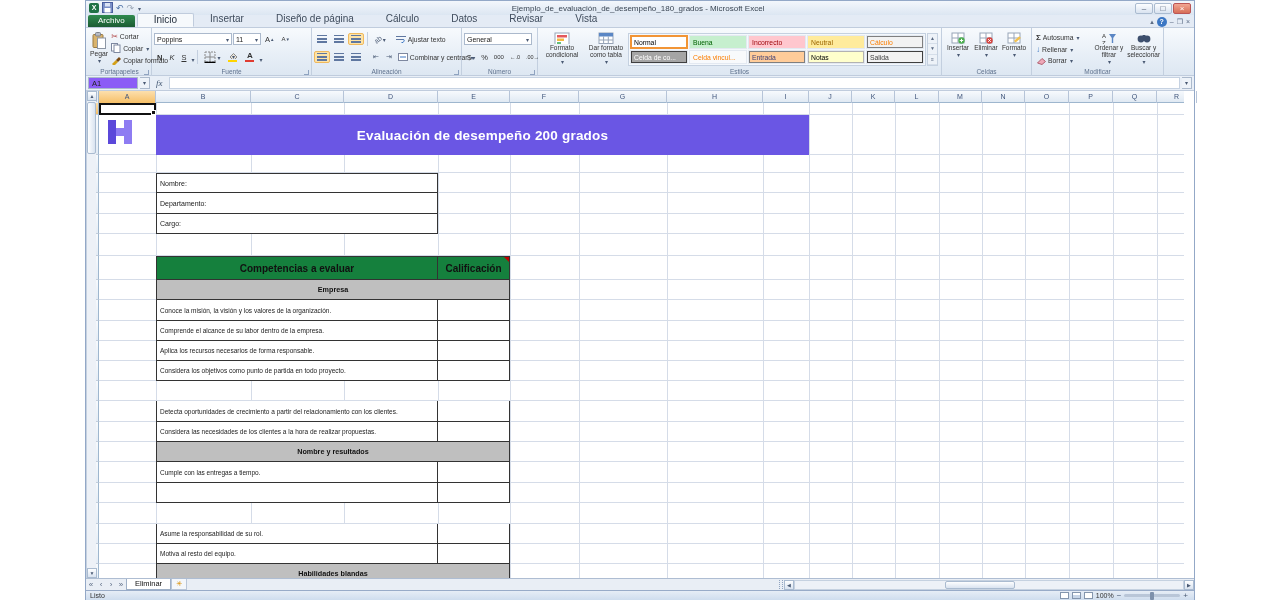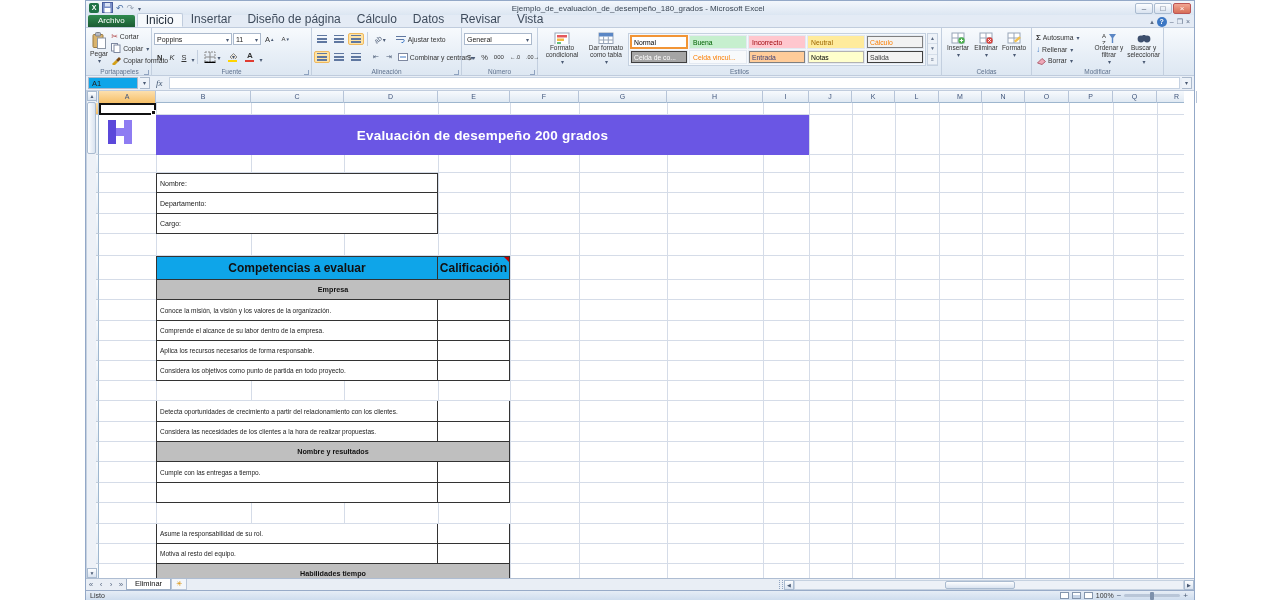--- a/index.html
+++ b/index.html
@@ -23,21 +23,21 @@
     background:linear-gradient(#FDFEFF,#D9E3F0);font-size:8px;line-height:9px;
     text-align:center;color:#45536B}
   .winbtn.close{background:linear-gradient(#F2A793,#D66D56);color:#fff;border-color:#B55}
 
   
   .tabrow{top:14px;height:13px;background:#E4EBF5;border-bottom:1px solid #C0CCDD;
     display:flex;align-items:flex-end}
   .file-tab{background:linear-gradient(#2F8A4E,#1C5C33);color:#fff;font-size:8px;
     padding:0 10px;line-height:12px;border-radius:2px 2px 0 0;margin:0 2px}
   #ribbon-tabs{display:flex}
-  .rtab{padding:0 8px;font-size:12px;line-height:12px;color:#3E4B5C}
+  .rtab{padding:0 16px;font-size:10px;line-height:12px;color:#3E4B5C}
   .rtab.active{background:#F6F9FC;border:1px solid #C0CCDD;border-bottom:1px solid #F6F9FC;
     border-radius:2px 2px 0 0;color:#1F2A38}
   .tr-right{margin-left:auto;display:flex;align-items:center;gap:3px;padding-right:4px}
   .tr-ic{font-size:7px;color:#5B6B84;line-height:11px}
   .help-ic{width:10px;height:10px;border-radius:50%;background:#3C77C4;color:#fff;
     font-size:7px;font-weight:bold;text-align:center;line-height:10px}
 
   
   .ribbon{top:27px;height:48px;background:linear-gradient(#F7FAFD,#E8EFF7 55%,#DDE7F2);
     border-bottom:1px solid #C0CCDD;display:flex;padding-left:2px}
@@ -73,21 +73,21 @@
     overflow:hidden;background:#fff;border:1px solid #E3E9F1}
   .gcell.gsel{outline:2px solid #F29536;outline-offset:-2px}
   .galscroll{display:flex;flex-direction:column;width:11px;margin:3px 0 0 1px;
     border:1px solid #C5D1E0;background:#EDF2F8}
   .galscroll div{flex:1;font-size:5px;text-align:center;color:#5B6B84;line-height:9px;
     border-bottom:1px solid #D5DEE9}
 
   
   .fbar{top:75px;height:15px;background:#E9EFF7;border-bottom:1px solid #C0CCDD;
     display:flex;align-items:center;gap:2px;padding:1px 2px}
-  .namebox{width:50px;height:12px;background:#0ea5e9;border:1px solid #ABB9CC;
+  .namebox{width:50px;height:12px;background:#8b5cf6;border:1px solid #ABB9CC;
     font-size:7.5px;padding:0 3px;color:#222;display:flex;align-items:center}
   .nb-dd{width:10px;height:12px;border:1px solid #ABB9CC;border-left:none;background:#EEF3F9;
     font-size:6px;text-align:center;line-height:11px;color:#4A5A74}
   .fxlab{font-family:"Liberation Serif",serif;font-style:italic;font-size:9px;
     color:#3F5470;padding:0 4px}
   .finput{flex:1;height:12px;background:#fff;border:1px solid #C6D2E2;font-size:7.5px;
     padding:0 3px;color:#222}
 
   
   #col-headers{top:90px;height:12px;width:1098px;background:linear-gradient(#F7FAFD,#E0E9F3);
@@ -106,21 +106,21 @@
     display:flex;align-items:center;justify-content:center}
   .rh.sel{background:linear-gradient(#FCDFAD,#F6C068)}
   .gvl{top:0;bottom:0;width:1px;background:#D5DCE8}
   .ghl{height:1px;background:#D5DCE8}
   .banner{display:flex;align-items:center;justify-content:center;color:#fff;
     font-size:13.5px;font-weight:bold;letter-spacing:.2px}
   .logo{display:grid;grid-template-columns:repeat(3,8px);grid-auto-rows:8px}
   .form-cell{background:#fff;border:1px solid #333;border-top:none;font-size:7px;
     color:#1a1a1a;display:flex;align-items:center;padding-left:3px}
   .form-cell.first{border-top:1px solid #333}
-  .thead{background:#0ea5e9;border:1px solid #333;font-weight:bold;font-size:12px;
+  .thead{background:#15803d;border:1px solid #333;font-weight:bold;font-size:10px;
     color:#111;display:flex;align-items:center;justify-content:center}
   .thead.score{border-left:none}
   .sectionrow{font-weight:bold;font-size:7.2px;color:#111;display:flex;align-items:center;
     justify-content:center;border:1px solid #333;border-top:none}
   .itemtext{background:#fff;border:1px solid #333;border-top:none;font-size:6.5px;
     color:#1a1a1a;display:flex;align-items:center;padding-left:3px;white-space:nowrap;
     overflow:hidden}
   .itemscore{background:#fff;border:1px solid #333;border-top:none;border-left:none}
   .cmark{position:absolute;right:0;top:0;border-left:5px solid transparent;
     border-top:5px solid #C00000}
@@ -612,21 +612,21 @@
       <div class="itemscore" style="left: 352px; width: 72px; top: 319px; height: 20px;"></div>
       <div class="sectionrow" style="left: 70px; width: 354px; top: 339px; height: 20px; background: rgb(191, 191, 191);">Nombre y resultados</div>
       <div class="itemtext" style="left: 70px; width: 282px; top: 359px; height: 21px;">Cumple con las entregas a tiempo.</div>
       <div class="itemscore" style="left: 352px; width: 72px; top: 359px; height: 21px;"></div>
       <div class="itemtext" style="left: 70px; width: 282px; top: 380px; height: 20px;"></div>
       <div class="itemscore" style="left: 352px; width: 72px; top: 380px; height: 20px;"></div>
       <div class="itemtext" style="left: 70px; width: 282px; top: 421px; height: 20px;">Asume la responsabilidad de su rol.</div>
       <div class="itemscore" style="left: 352px; width: 72px; top: 421px; height: 20px;"></div>
       <div class="itemtext" style="left: 70px; width: 282px; top: 441px; height: 20px;">Motiva al resto del equipo.</div>
       <div class="itemscore" style="left: 352px; width: 72px; top: 441px; height: 20px;"></div>
-      <div class="sectionrow" style="left: 70px; width: 354px; top: 461px; height: 20px; background: rgb(191, 191, 191);">Habilidades tiempo</div>
+      <div class="sectionrow" style="left: 70px; width: 354px; top: 461px; height: 20px; background: rgb(191, 191, 191);">Habilidades blandas</div>
       <div class="selbox" style="left: 13px; width: 57px; top: 0px; height: 12px;"></div>
     </div>
 
   <div class="vscroll">
     <div class="sbtn2">▲</div>
     <div class="vthumb"></div>
     <div class="sbtn2 vdown">▼</div>
   </div>
 
   <div class="tabsbar">

